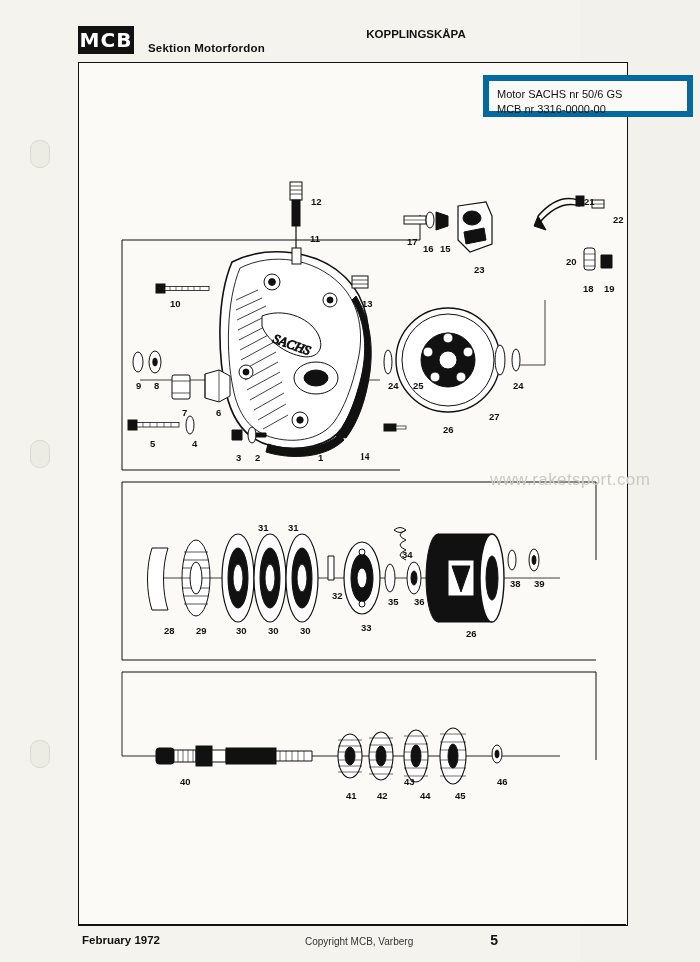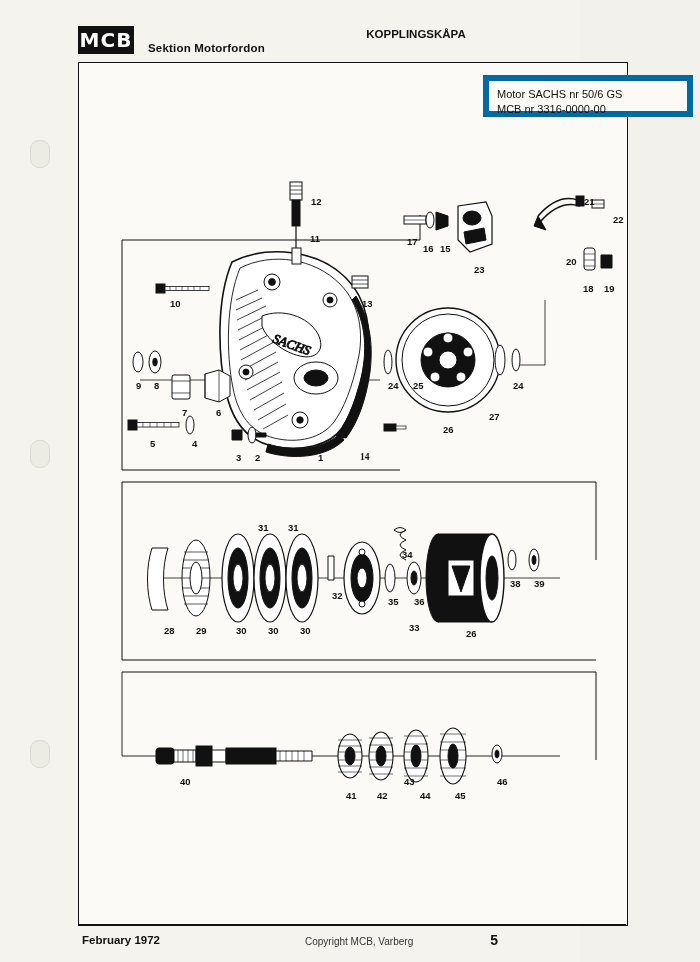--- a/index.html
+++ b/index.html
@@ -380,20 +380,21 @@
         </g>
         <ellipse cx="453" cy="756" rx="5" ry="12" fill="#111"></ellipse>
       </g>
 
       <ellipse cx="497" cy="754" rx="5" ry="9" fill="#fff" stroke="#111"></ellipse>
       <ellipse cx="497" cy="754" rx="2" ry="4" fill="#111"></ellipse>
 
     </g>
   </svg>
 
+  <div class="watermark nosel">www.raketsport.com</div>
 
   <div id="labels">
       <div class="lbl" style="left: 318px; top: 452px;">1</div>
       <div class="lbl" style="left: 255px; top: 452px;">2</div>
       <div class="lbl" style="left: 236px; top: 452px;">3</div>
       <div class="lbl" style="left: 192px; top: 438px;">4</div>
       <div class="lbl" style="left: 150px; top: 438px;">5</div>
       <div class="lbl" style="left: 216px; top: 407px;">6</div>
       <div class="lbl" style="left: 182px; top: 407px;">7</div>
       <div class="lbl" style="left: 154px; top: 380px;">8</div>
@@ -418,21 +419,21 @@
       <div class="lbl" style="left: 489px; top: 380px; margin-top: 31px;">27</div>
       <div class="lbl" style="left: 513px; top: 380px;">24 </div>
       <div class="lbl" style="left: 164px; top: 625px;">28</div>
       <div class="lbl" style="left: 196px; top: 625px;">29</div>
       <div class="lbl" style="left: 236px; top: 625px;">30</div>
       <div class="lbl" style="left: 268px; top: 625px;">30 </div>
       <div class="lbl" style="left: 300px; top: 625px;">30  </div>
       <div class="lbl" style="left: 258px; top: 522px;">31</div>
       <div class="lbl" style="left: 288px; top: 522px;">31 </div>
       <div class="lbl" style="left: 332px; top: 590px;">32</div>
-      <div class="lbl" style="left: 361px; top: 622px; margin-left: 48px;">33</div>
+      <div class="lbl" style="left: 361px; top: 622px;">33</div>
       <div class="lbl" style="left: 402px; top: 549px;">34</div>
       <div class="lbl" style="left: 388px; top: 596px;">35</div>
       <div class="lbl" style="left: 414px; top: 596px;">36</div>
       <div class="lbl" style="left: 466px; top: 628px;">26</div>
       <div class="lbl" style="left: 510px; top: 578px;">38</div>
       <div class="lbl" style="left: 534px; top: 578px;">39</div>
       <div class="lbl" style="left: 180px; top: 776px;">40</div>
       <div class="lbl" style="left: 346px; top: 790px;">41</div>
       <div class="lbl" style="left: 377px; top: 790px;">42</div>
       <div class="lbl" style="left: 404px; top: 776px;">43</div>

